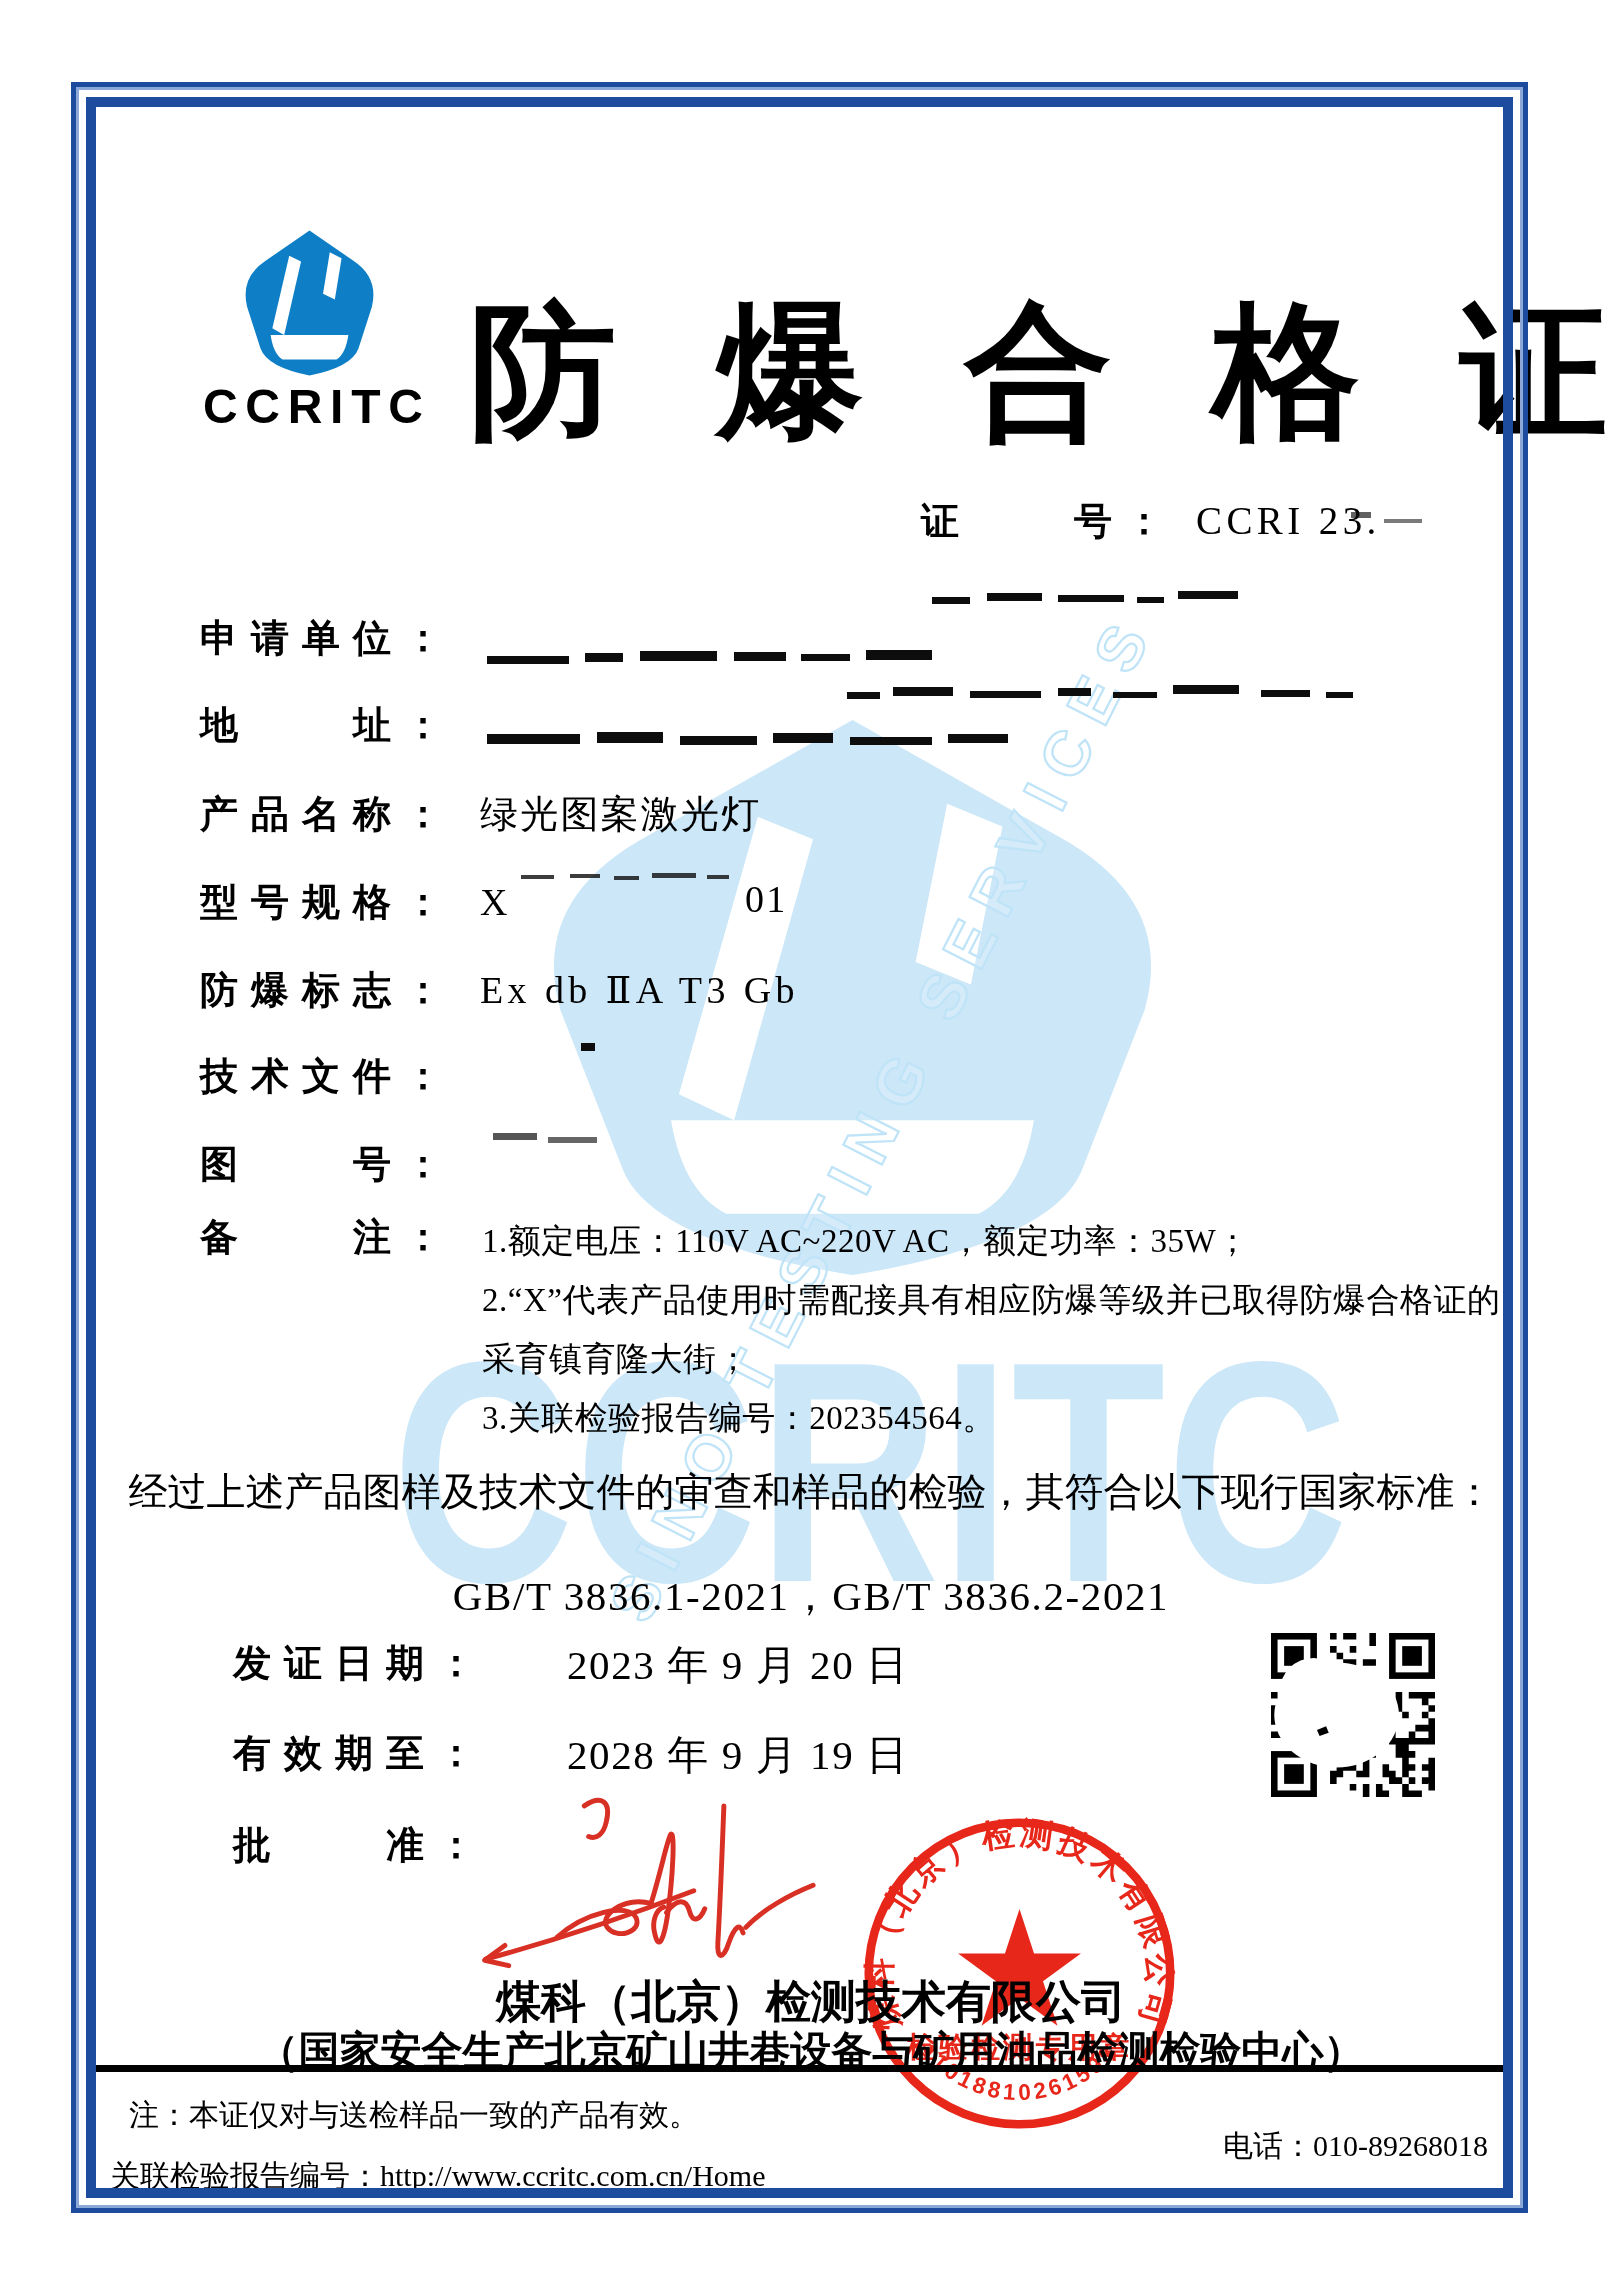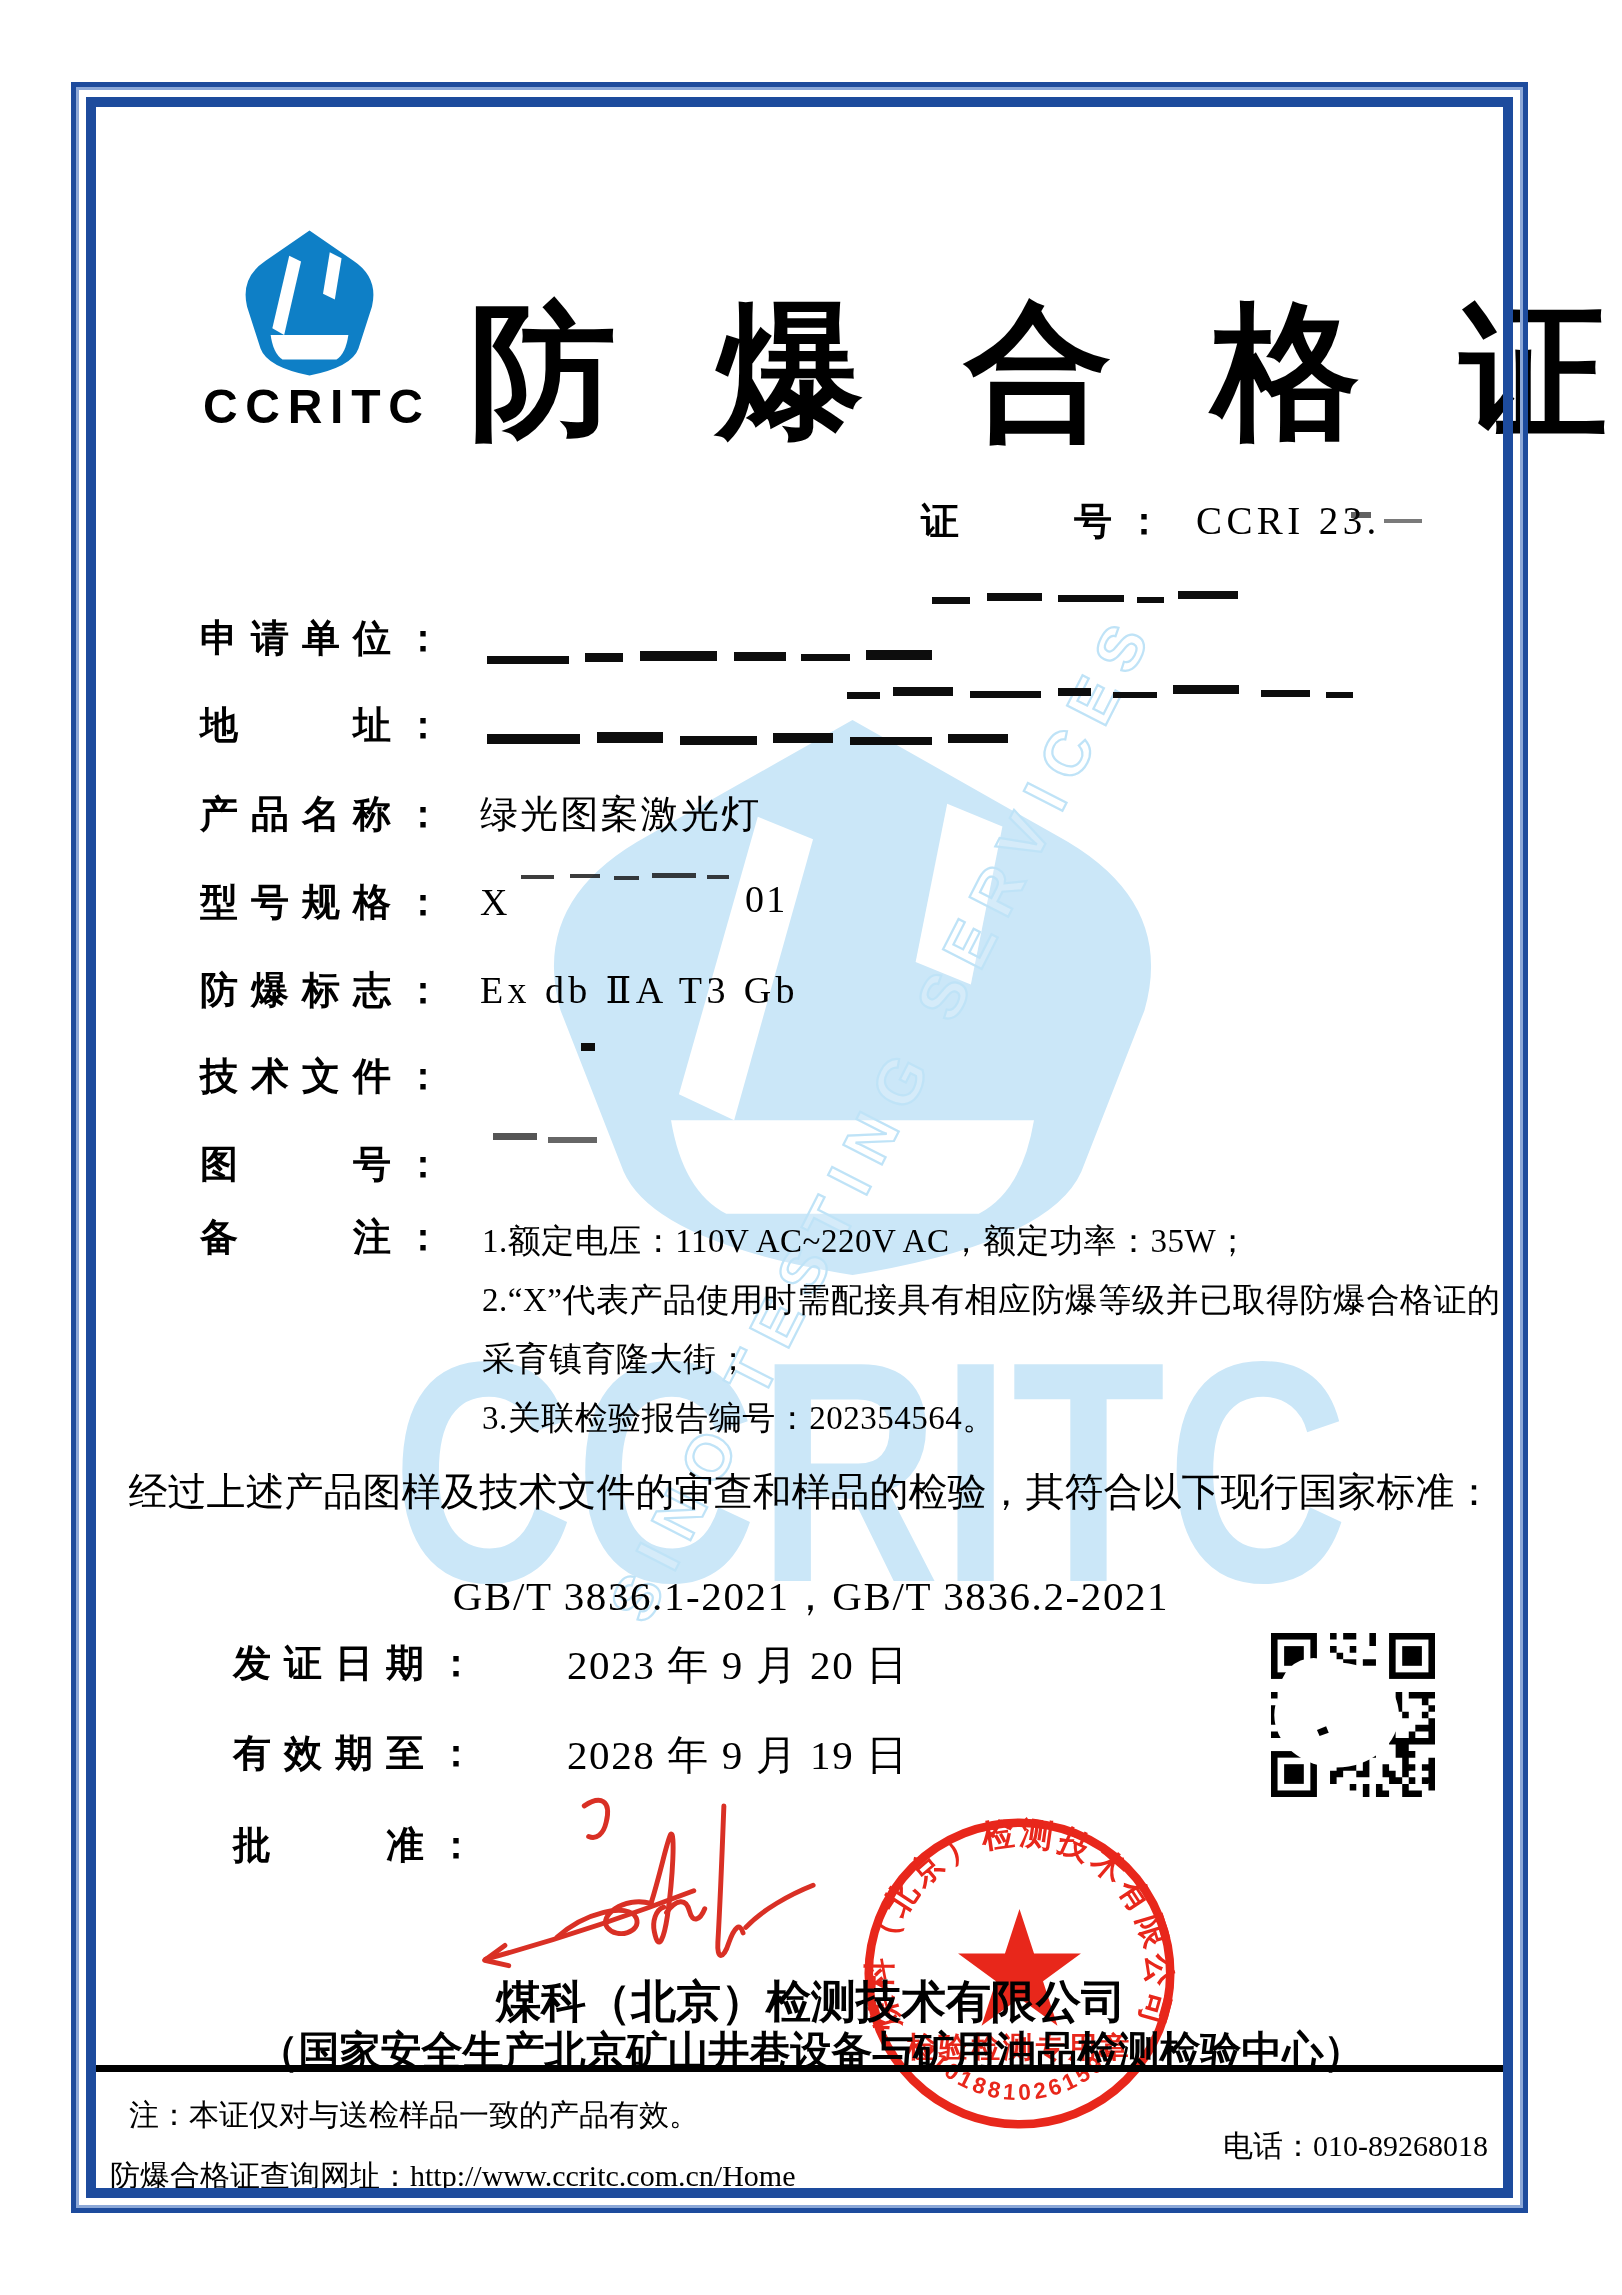--- a/index.html
+++ b/index.html
@@ -221,16 +221,16 @@
       <textPath href="#arcTop" startOffset="50%" text-anchor="middle">煤科（北京）检测技术有限公司</textPath>
     </text>
     <text x="300" y="455" text-anchor="middle" fill="#e8271b" font-size="54" letter-spacing="6" font-family="Liberation Sans, sans-serif" font-weight="700">检验检测专用章</text>
     <text fill="#e8271b" font-size="42" letter-spacing="7" font-family="Liberation Sans, sans-serif" font-weight="700">
       <textPath href="#arcBottom" startOffset="50%" text-anchor="middle">11018810261593</textPath>
     </text>
   </svg>
 
   <div class="foot" style="top:2095px;margin-left:19px;">注：本证仅对与送检样品一致的产品有效。</div>
   <div class="foot foot-phone" style="top:2126px;">电话：010-89268018</div>
-  <div class="foot" style="top:2156px;">防爆合格证查询网址：http://www.ccritc.com.cn/Home</div>
+  <div class="foot" style="top:2156px;">关联检验报告编号：http://www.ccritc.com.cn/Home</div>
 
 </div>
 
 
 </body></html>

